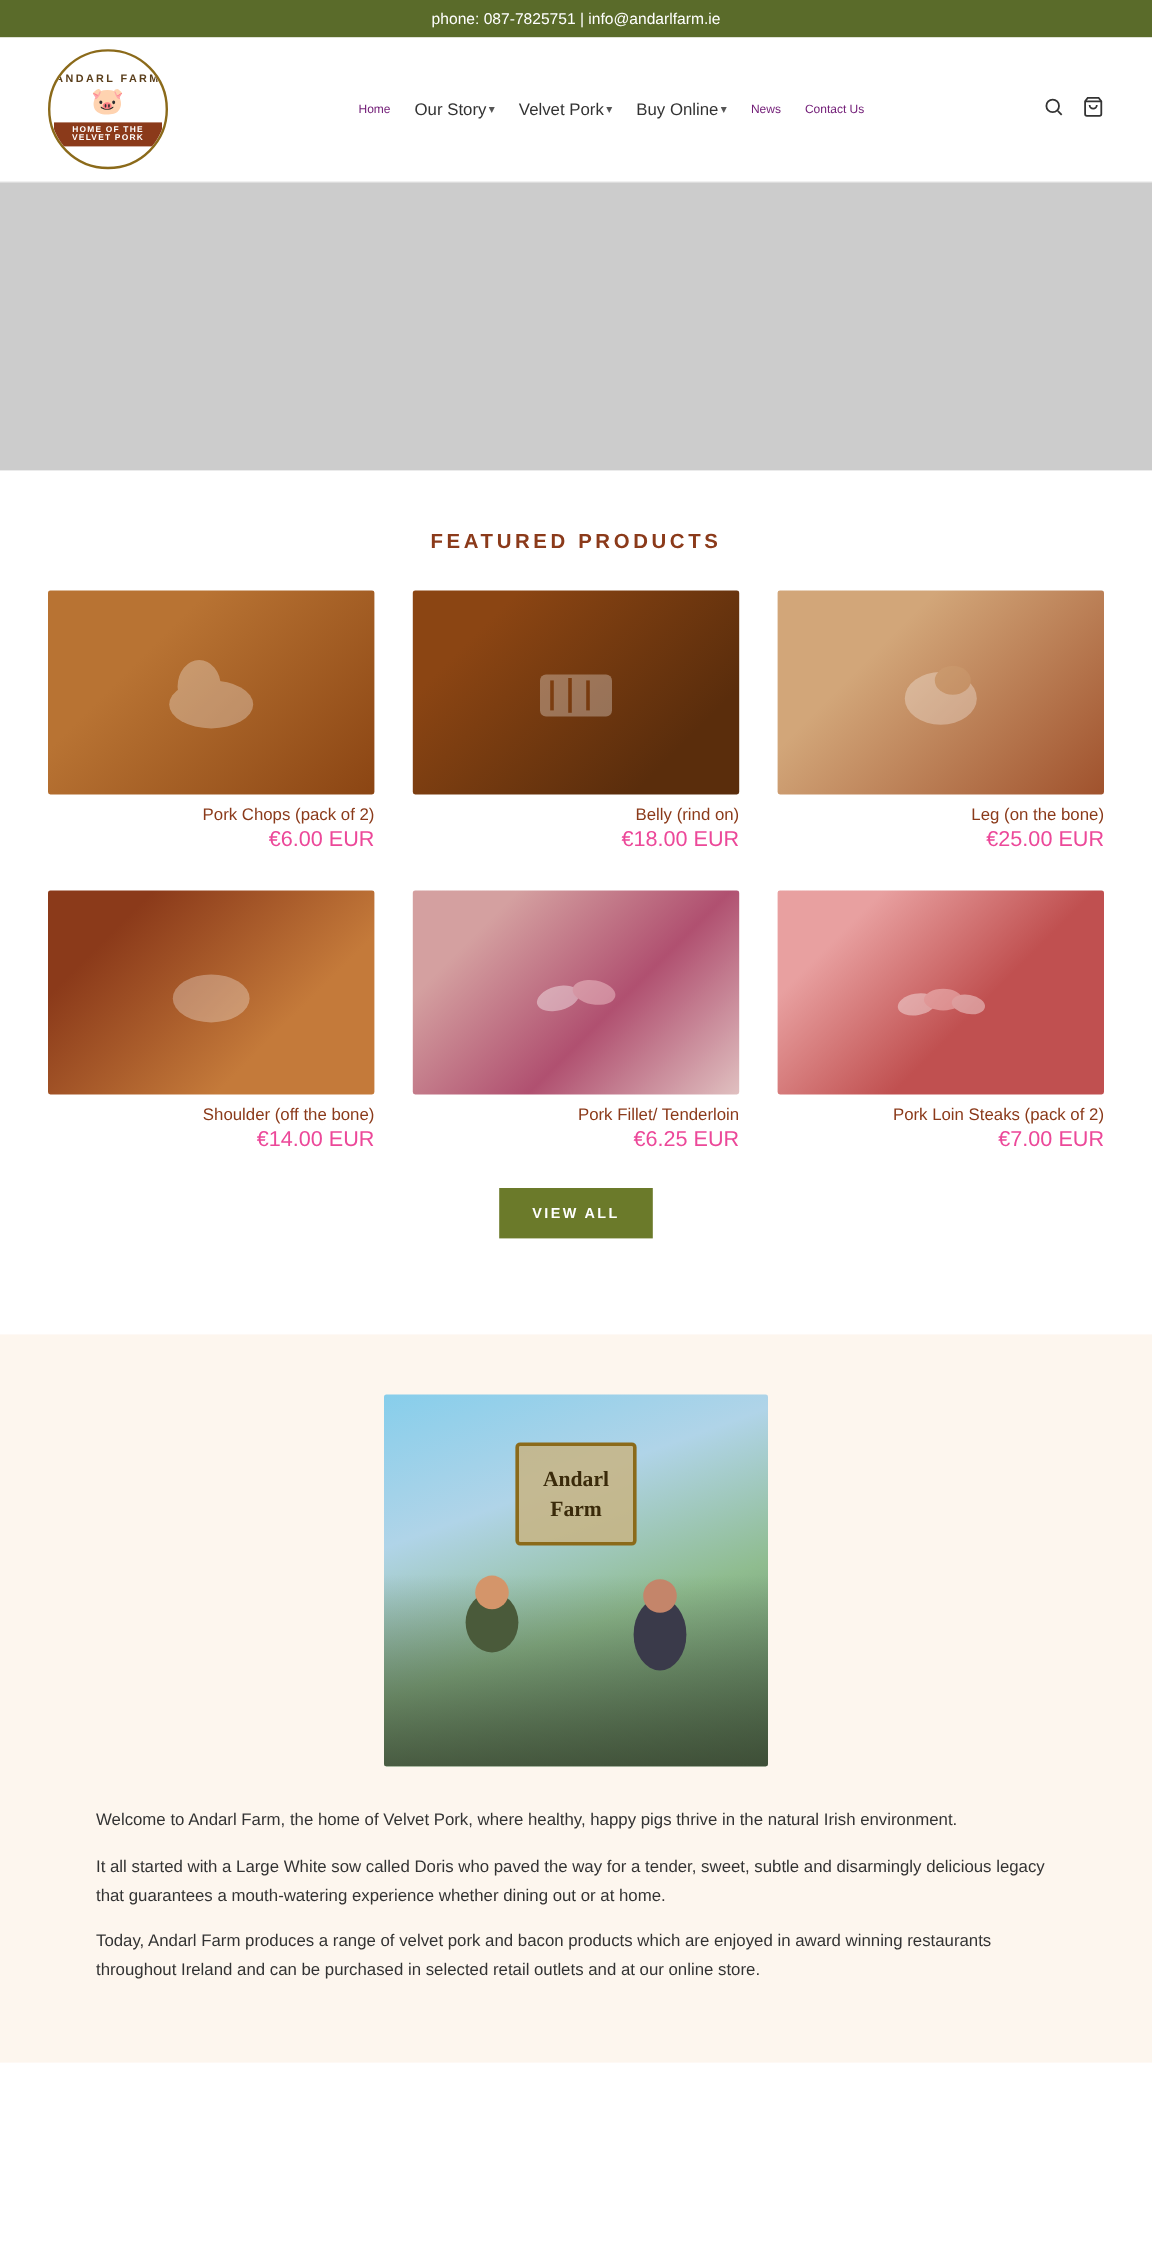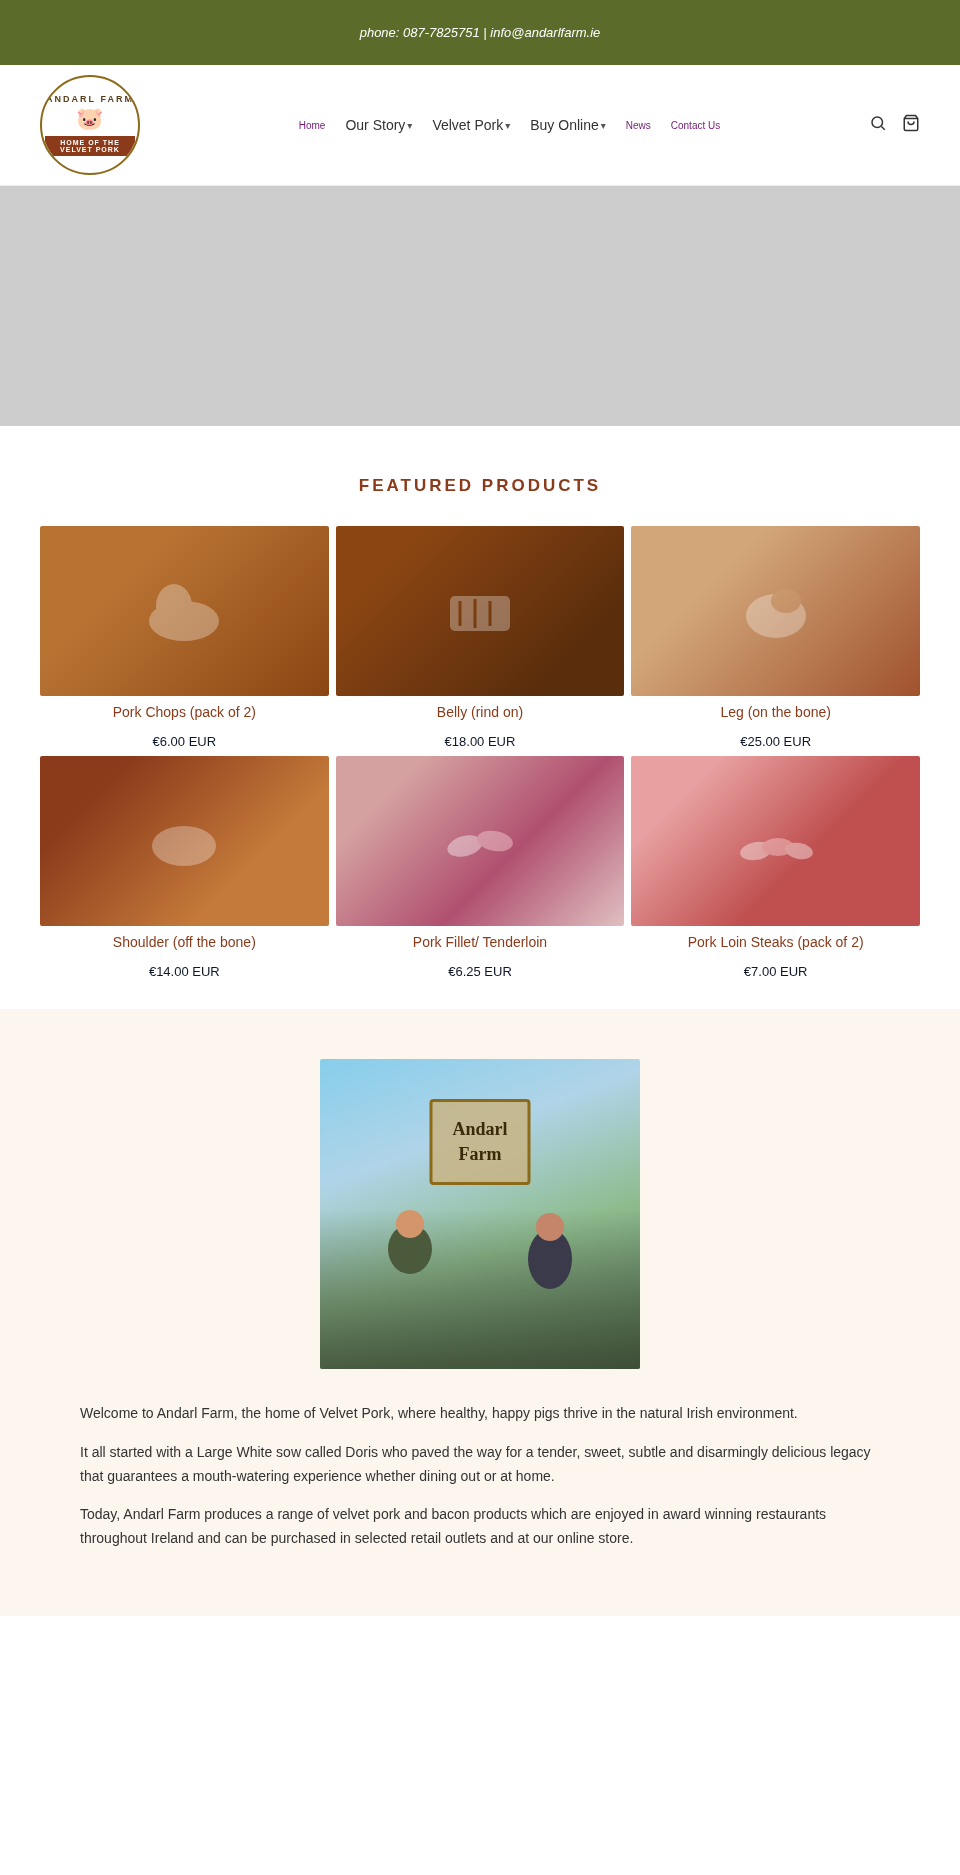--- a/index.html
+++ b/index.html
@@ -3,23 +3,22 @@
   <meta charset="utf-8">
   <style>
     * { margin: 0; padding: 0; box-sizing: border-box; }
     body { font-family: Arial, sans-serif; font-size: 14px; color: #333; background: #fff; width: 960px; }
 
     
     .top-bar {
       background: #5a6b2a;
       color: #fff;
       text-align: center;
-      padding: 25px 0;
+      padding: 8px 0;
       font-size: 13px;
-      font-style: italic;
     }
 
     
     .header {
       display: flex;
       align-items: center;
       justify-content: space-between;
       padding: 10px 40px;
       border-bottom: 1px solid #eee;
     }
@@ -116,22 +115,22 @@
       font-size: 17px;
       font-weight: bold;
       letter-spacing: 3px;
       color: #8b3a1a;
       text-transform: uppercase;
       margin-bottom: 30px;
     }
     .products-grid {
       display: grid;
       grid-template-columns: repeat(3, 1fr);
-      gap: 7px;
-      text-align: center;
+      gap: 32px;
+      text-align: right;
     }
     .product-card {
       cursor: pointer;
     }
     
     .product-img-placeholder {
       width: 100%;
       height: 170px;
       background: #c8a882;
       border-radius: 2px;
@@ -148,23 +147,23 @@
     .p5 { background: linear-gradient(135deg, #d4a0a0 20%, #b05070 60%, #e0c0c0 100%); }
     .p6 { background: linear-gradient(135deg, #e8a0a0 20%, #c05050 60%); }
 
     .product-name {
       color: #8b3a1a;
       font-size: 14px;
       margin-top: 8px;
       font-weight: normal;
     }
     .product-price {
-      color: #0f172a;
-      font-size: 13px;
-      margin-top: 14px;
+      color: #ec4899;
+      font-size: 18px;
+      margin-top: 3px;
     }
 
     
     .view-all-wrap {
       text-align: center;
       margin: 30px 0 50px;
     }
     .view-all-btn {
       background: #6b7a2a;
       color: #fff;
@@ -362,20 +361,23 @@
           <ellipse cx="20" cy="50" rx="16" ry="9" fill="#fff" transform="rotate(-10 20 50)"></ellipse>
           <ellipse cx="42" cy="46" rx="16" ry="9" fill="#ffe0e0"></ellipse>
           <ellipse cx="63" cy="50" rx="14" ry="8" fill="#fff" transform="rotate(10 63 50)"></ellipse>
         </svg>
       </div>
       <div class="product-name">Pork Loin Steaks (pack of 2)</div>
       <div class="product-price">€7.00 EUR</div>
     </div>
   </div>
 
+  <div class="view-all-wrap">
+    <button class="view-all-btn">VIEW ALL</button>
+  </div>
 </section>
 
 <section class="about-section">
   <div class="about-img-wrap">
     <div class="about-img-placeholder">
       <div class="farm-sign">
         <span>Andarl</span><br>
         <span>Farm</span>
       </div>
       <div class="people-silhouette"></div>

